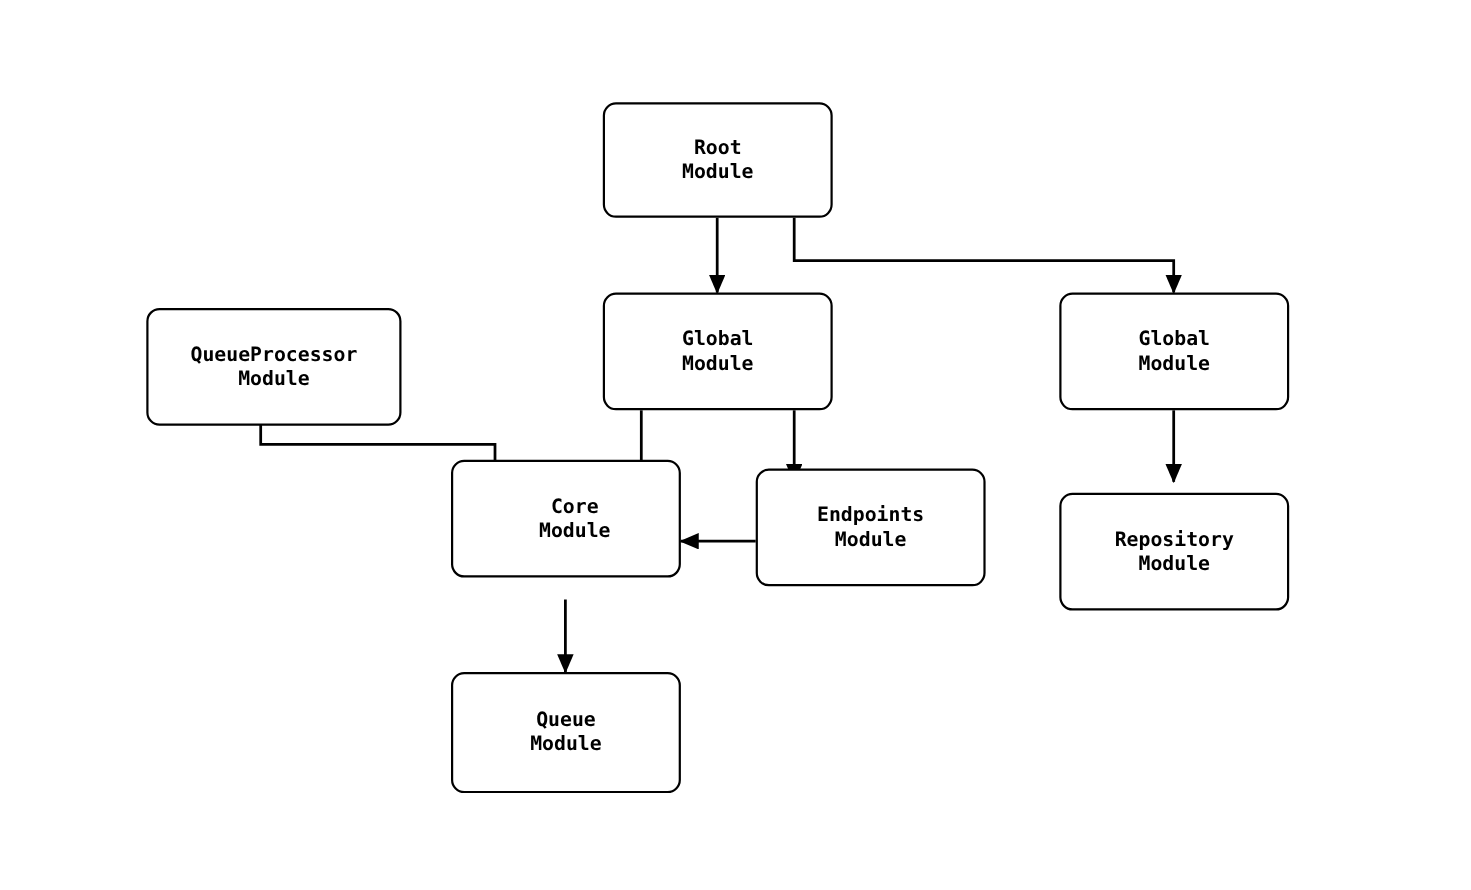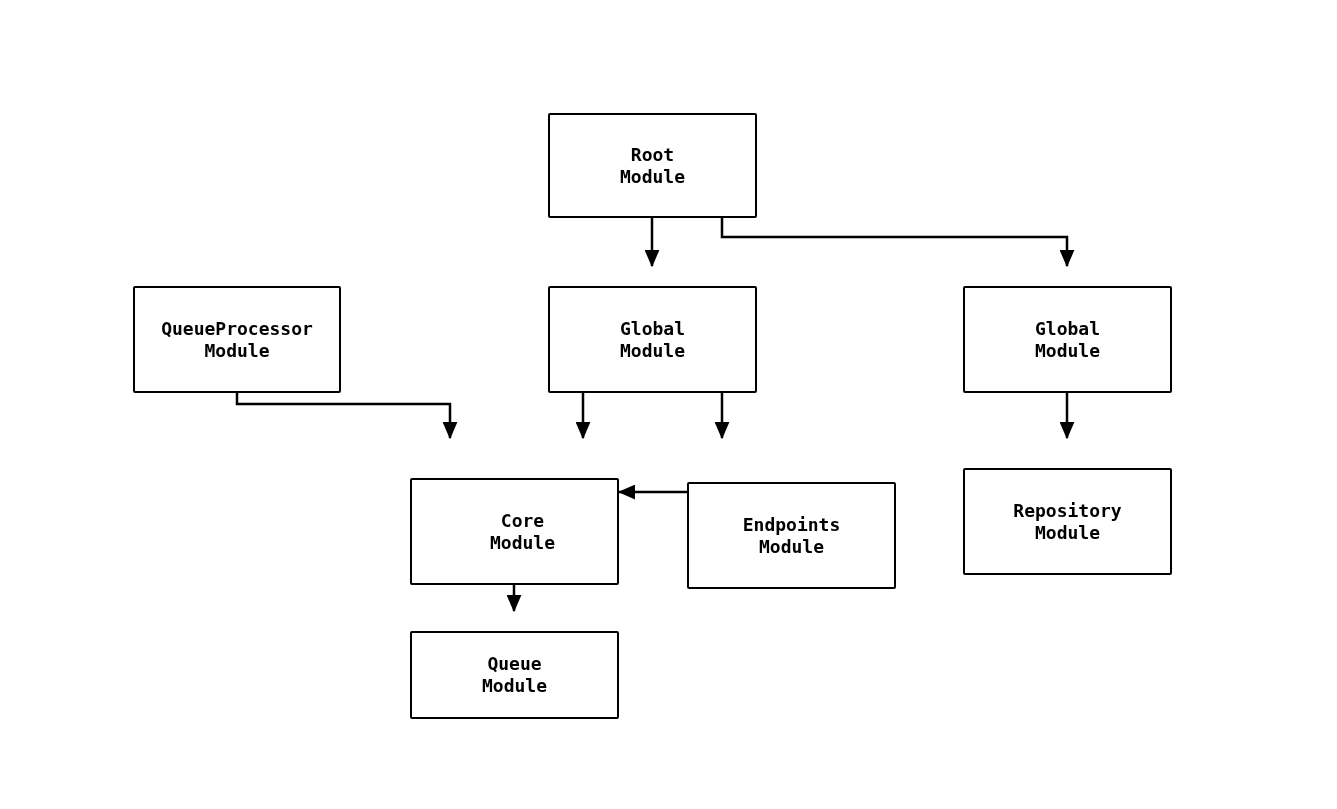--- a/index.html
+++ b/index.html
@@ -22,25 +22,24 @@
     fill: none;
     stroke: #000000;
     stroke-width: 2.5;
   }
   .node {
     position: absolute;
     width: 209px;
     height: 107px;
     background: #ffffff;
     border: 2.5px solid #000000;
-    border-radius: 2px;
+    border-radius: 12px;
     display: flex;
     align-items: center;
     justify-content: center;
-    margin-top: 20px;
   }
   .node-label {
     text-align: center;
     font-weight: bold;
     font-size: 18px;
     line-height: 22px;
     color: #000000;
   }
   .node-label span { display: block; }
 </style>
@@ -65,62 +64,62 @@
       <polyline points="514,545 514,611" class="edge" marker-end="url(#arrowhead)"></polyline>
     </svg>
 
   <div class="node" style="left:548px; top:93px; height:105px;">
     <div class="node-label">
       <span>Root</span>
       <span>Module</span>
     </div>
   </div>
 
-  <div class="node" style="left:133px; top:266px; width:208px;align-items:center;">
+  <div class="node" style="left:133px; top:280px; width:232px;align-items:center;">
     <div class="node-label">
       <span>QueueProcessor</span>
       <span>Module</span>
     </div>
   </div>
 
   <div class="node" style="left:548px; top:266px;">
     <div class="node-label">
       <span>Global</span>
       <span>Module</span>
     </div>
   </div>
 
   <div class="node" style="left:963px; top:266px;">
     <div class="node-label">
       <span>Global</span>
       <span>Module</span>
     </div>
   </div>
 
-  <div class="node" style="left:410px; top:458px;padding-left:16px;">
+  <div class="node" style="left:410px; top:418px;padding-left:16px;">
     <div class="node-label">
       <span>Core</span>
       <span>Module</span>
     </div>
   </div>
 
-  <div class="node" style="left:687px; top:462px;">
+  <div class="node" style="left:687px; top:426px;">
     <div class="node-label">
       <span>Endpoints</span>
       <span>Module</span>
     </div>
   </div>
 
   <div class="node" style="left:963px; top:448px;">
     <div class="node-label">
       <span>Repository</span>
       <span>Module</span>
     </div>
   </div>
 
-  <div class="node" style="left:410px; top:611px; height:88px;">
+  <div class="node" style="left:410px; top:611px; height:110px;">
     <div class="node-label">
       <span>Queue</span>
       <span>Module</span>
     </div>
   </div>
 
 </div>
 
 </body></html>

